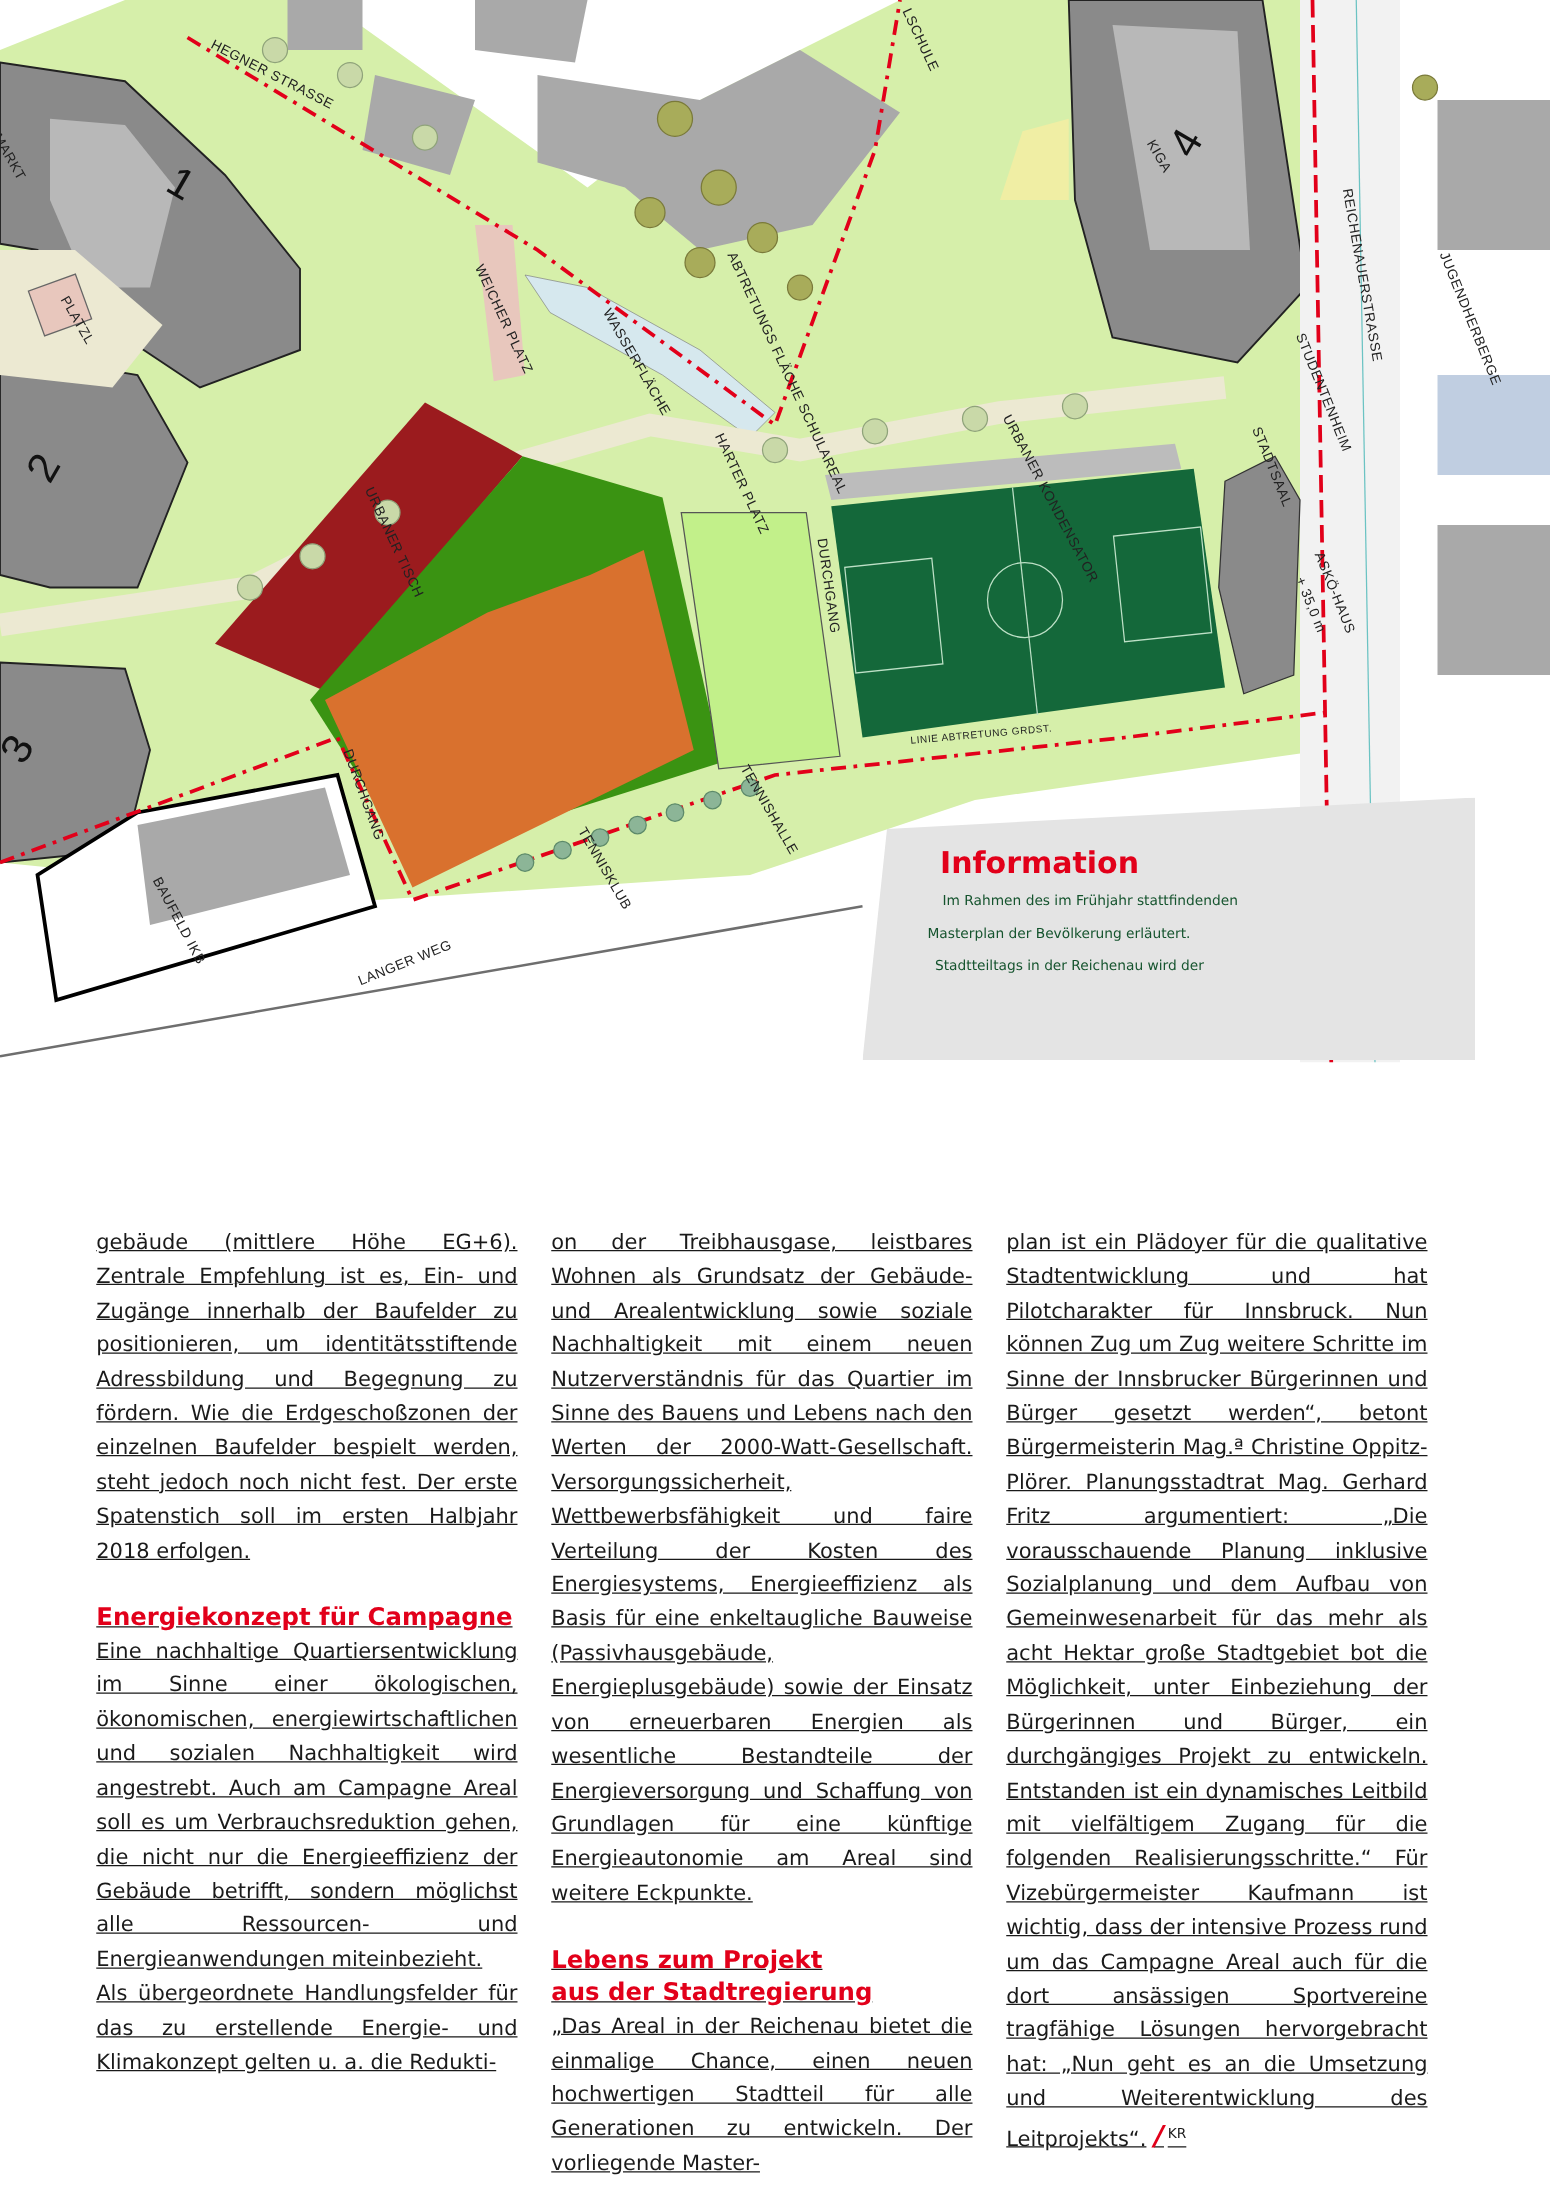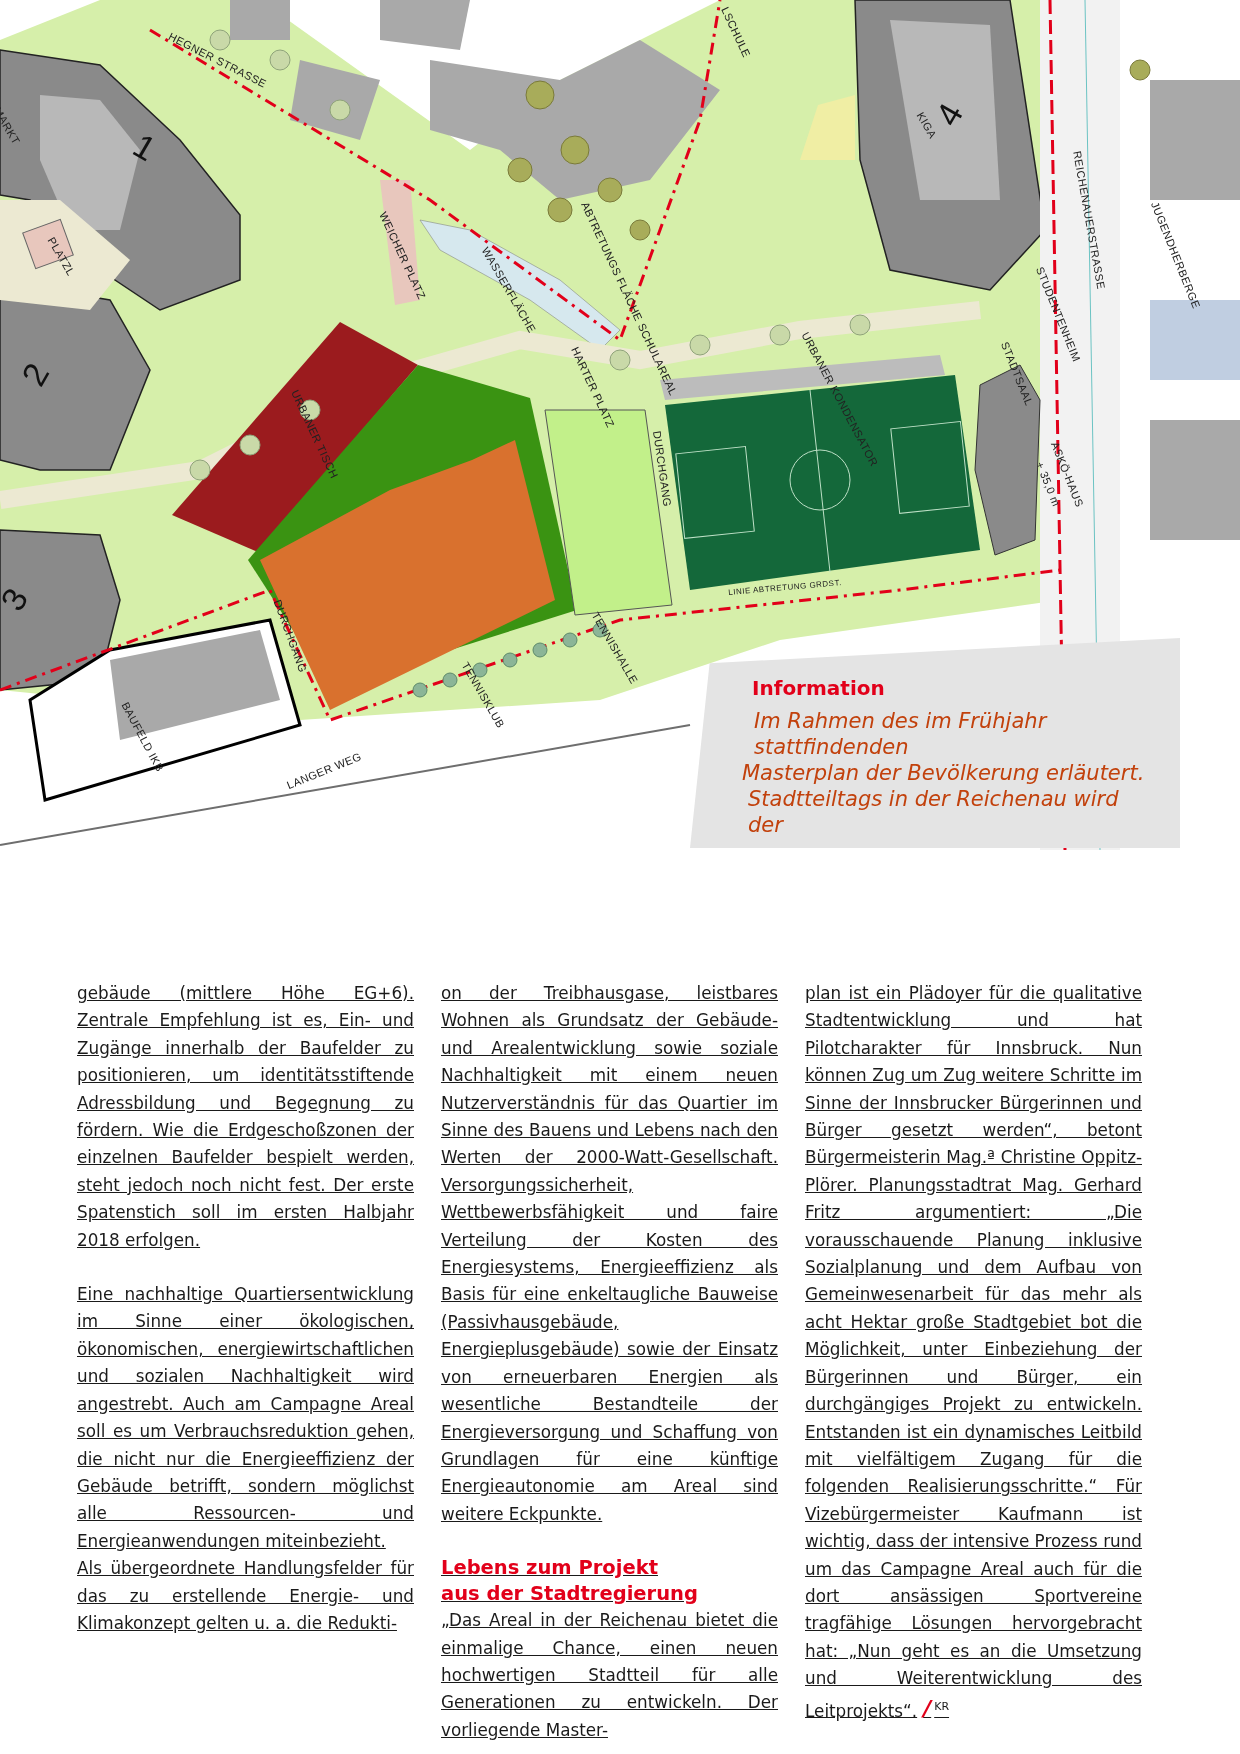--- a/index.html
+++ b/index.html
@@ -4,22 +4,22 @@
 <style>
   html, body { margin:0; padding:0; }
   body { width:1240px; height:1754px; background:#ffffff; position:relative; overflow:hidden;
          font-family:"DejaVu Sans", "Liberation Sans", sans-serif; color:#1a1a1a; }
   .map { position:absolute; left:0; top:0; width:1240px; height:850px; overflow:hidden; background:#ffffff; }
   .map svg { position:absolute; left:0; top:0; }
   .map-label { position:absolute; font-family:"Liberation Sans", sans-serif; font-size:11px; color:#222; letter-spacing:0.5px; white-space:nowrap; transform-origin:left top; }
   .map-num { position:absolute; font-family:"Liberation Sans", sans-serif; font-size:34px; color:#111; }
   .info-box { position:absolute; left:690px; top:638px; width:490px; height:210px; }
   .info-box .bg { position:absolute; inset:0; background:#e4e4e4; clip-path:polygon(4% 12%, 100% 0%, 100% 100%, 0% 100%); }
-  .info-title { position:absolute; left:62px; top:38px; color:#e2001a; font-weight:bold; font-size:20px; font-family:"DejaVu Sans", sans-serif;text-align:center; }
-  .info-text { position:absolute; left:40px; top:70px; width:420px; font-size:21px; line-height:26px; color:#c2410c;font-style:italic; }
+  .info-title { position:absolute; left:62px; top:38px; color:#e2001a; font-weight:bold; font-size:24px; font-family:"DejaVu Sans", sans-serif;text-align:center; }
+  .info-text { position:absolute; left:40px; top:70px; width:420px; font-size:11px; line-height:26px; color:#14532d; }
   .info-text span { display:block; }
   .cols { position:absolute; top:980px; left:77px; width:1065px; display:flex; gap:27px;text-decoration:underline; }
   .col { width:337px; font-size:16.8px; line-height:27.4px; text-align:justify; hyphens:manual; }
   .col p { margin:0; }
   .col h3 { margin:0; color:#e2001a; font-size:19.5px; line-height:26px; font-weight:bold; }
   .col .gap { height:27px; }
   .kr { color:#e2001a; font-weight:bold; font-size:22px; font-style:italic; margin-left:6px; }
   .kr-sig { font-size:11px; vertical-align:super; margin-left:3px; }
   .footer { position:absolute; right:98px; top:1726px; display:flex; align-items:center; gap:8px;margin-top:32px; }
   .footer .mag { font-family:"Liberation Sans", sans-serif; font-size:11.5px; letter-spacing:0.6px; color:#222; }
@@ -166,20 +166,21 @@
       <span style="padding-left:12px">Masterplan der Bevölkerung erläutert.</span>
       <span style="padding-left:18px">Stadtteiltags in der Reichenau wird der</span>
     </div>
   </div>
 </div>
 
 <div class="cols">
   <div class="col">
     <p>gebäude (mittlere Höhe EG+6). Zentrale Empfehlung ist es, Ein- und Zugänge innerhalb der Baufelder zu positionieren, um identitätsstiftende Adressbildung und Begegnung zu fördern. Wie die Erdgeschoßzonen der einzelnen Baufelder bespielt werden, steht jedoch noch nicht fest. Der erste Spatenstich soll im ersten Halbjahr 2018 erfolgen.</p>
     <div class="gap"></div>
+    <h3>Energiekonzept für Campagne</h3>
     <p>Eine nachhaltige Quartiersentwicklung im Sinne einer ökologischen, ökonomischen, energiewirtschaftlichen und sozialen Nachhaltigkeit wird angestrebt. Auch am Campagne Areal soll es um Verbrauchsreduktion gehen, die nicht nur die Energieeffizienz der Gebäude betrifft, sondern möglichst alle Ressourcen- und Energieanwendungen miteinbezieht.</p>
     <p>Als übergeordnete Handlungsfelder für das zu erstellende Energie- und Klimakonzept gelten u. a. die Redukti-</p>
   </div>
   <div class="col">
     <p>on der Treibhausgase, leistbares Wohnen als Grundsatz der Gebäude- und Arealentwicklung sowie soziale Nachhaltigkeit mit einem neuen Nutzerverständnis für das Quartier im Sinne des Bauens und Lebens nach den Werten der 2000-Watt-Gesellschaft. Versorgungssicherheit, Wettbewerbsfähigkeit und faire Verteilung der Kosten des Energiesystems, Energieeffizienz als Basis für eine enkeltaugliche Bauweise (Passivhausgebäude, Energieplusgebäude) sowie der Einsatz von erneuerbaren Energien als wesentliche Bestandteile der Energieversorgung und Schaffung von Grundlagen für eine künftige Energieautonomie am Areal sind weitere Eckpunkte.</p>
     <div class="gap"></div>
     <h3>Lebens zum Projekt</h3>
     <h3>aus der Stadtregierung</h3>
     <p>„Das Areal in der Reichenau bietet die einmalige Chance, einen neuen hochwertigen Stadtteil für alle Generationen zu entwickeln. Der vorliegende Master-</p>
   </div>

